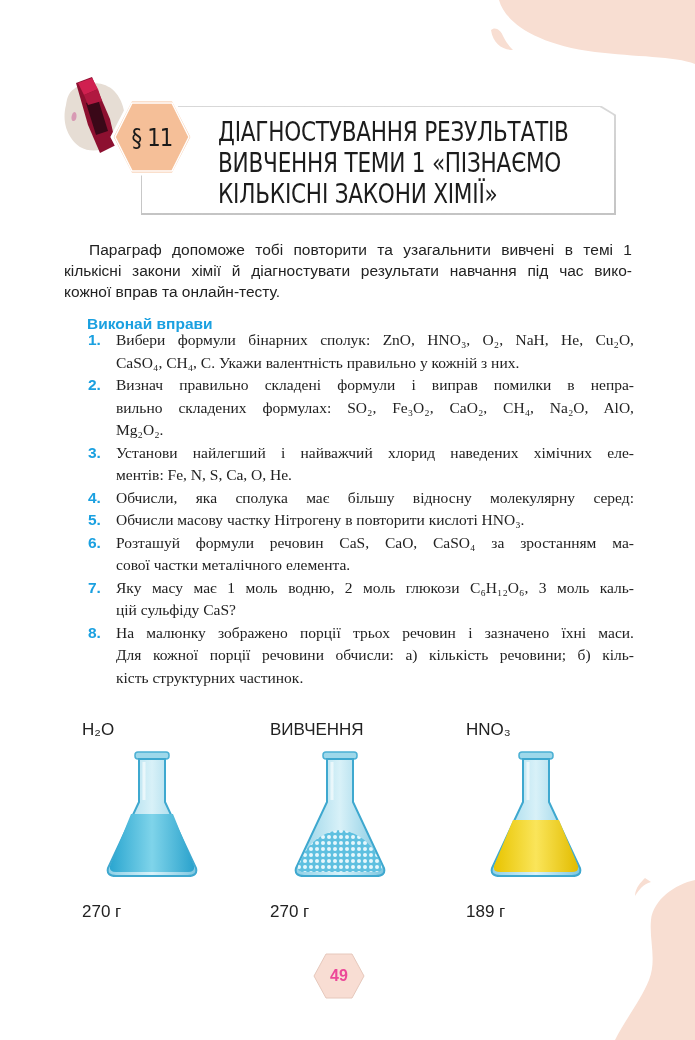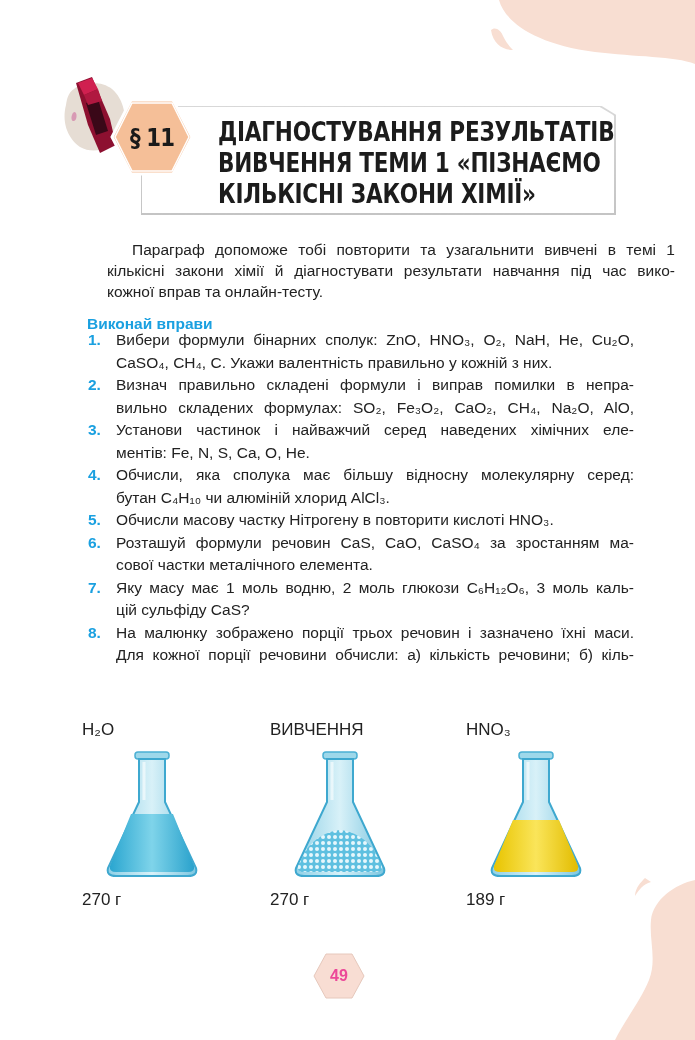--- a/index.html
+++ b/index.html
@@ -4,21 +4,21 @@
 <style>
   * { box-sizing: border-box; margin: 0; padding: 0; }
   html, body { width: 695px; height: 1040px; background: #ffffff; overflow: hidden; }
   body { position: relative; font-family: "Liberation Sans", sans-serif; color: #1a1a1a; }
 
   .blob { position: absolute; }
   .blob-top { right: 0; top: 0; width: 210px; height: 70px; }
   .blob-bottom { right: 0; bottom: 0; width: 80px; height: 170px; }
 
   
-  .header { position: absolute; left: 0; top: 0; width: 598px; height: 230px; font-weight: bold; }
+  .header { position: absolute; left: 0; top: 0; width: 598px; height: 230px; }
   .mineral { position: absolute; left: 58px; top: 75px; width: 70px; height: 80px; }
   .title-box {
     position: absolute; left: 142px; top: 107px; width: 472px; height: 106px;
     background: #ffffff;
     box-shadow: 1px 2px 3px rgba(0,0,0,0.35);
     clip-path: polygon(0 0, 97% 0, 100% 8%, 100% 100%, 0 100%);
   }
   .title-box-shadow {
     position: absolute; left: 141px; top: 106px; width: 475px; height: 109px;
     background: linear-gradient(#d8d8d8, #c4c4c4);
@@ -38,41 +38,40 @@
     transform: scaleX(0.80); transform-origin: left top;
     white-space: nowrap;
   }
   .title-text div { white-space: nowrap; }
 
   
   .intro {
     position: absolute; left: 64px; top: 239px; width: 568px;
     font-size: 15.5px; line-height: 21px; color: #222;
     text-align: justify;
-    margin-left: 43px;
   }
   .intro .indent { display: inline-block; width: 25px; }
 
   .section-heading {
     position: absolute; left: 87px; top: 315px;
     font-size: 15.5px; font-weight: bold; color: #1aa0e0;
   }
 
   
   .exercises { position: absolute; left: 88px; top: 329px; width: 546px; }
   .ex { position: relative; padding-left: 28px; font-size: 15.5px; line-height: 22.5px; color: #222; text-align: justify; }
   .ex-num { position: absolute; left: 0; top: 0; font-weight: bold; color: #1aa0e0; }
-  .ex .line { display: block; white-space: nowrap; text-align: left; }
+  .ex .line { display: block; white-space: nowrap; text-align: left; font-family: Liberation Serif, serif; }
   .ex .line.j { text-align: justify; text-align-last: justify; white-space: normal; }
 
   
   .flask-figure { position: absolute; top: 720px; width: 140px; }
   .flask-formula { font-size: 17px; color: #222; height: 26px; }
   .flask-svg { display: block; margin: 4px auto 0; width: 100px; height: 132px; }
-  .flask-mass { font-size: 17px; color: #222; margin-top: 8px; }
+  .flask-mass { font-size: 17px; color: #222; margin-top: 20px; }
 
   
   .page-hex { position: absolute; left: 312px; top: 952px; width: 54px; height: 48px; }
   .page-num {
     position: absolute; left: 312px; top: 952px; width: 54px; height: 48px;
     display: flex; align-items: center; justify-content: center;
     font-size: 16px; font-weight: bold; color: #ec4899;
   }
 </style>
 </head>
@@ -121,49 +120,50 @@
 <div class="exercises">
   <div class="ex">
     <span class="ex-num">1.</span>
     <span class="line j">Вибери формули бінарних сполук: ZnO, HNO₃, O₂, NaH, He, Cu₂O,</span>
     <span class="line">CaSO₄, CH₄, C. Укажи валентність правильно у кожній з них.</span>
   </div>
   <div class="ex">
     <span class="ex-num">2.</span>
     <span class="line j">Визнач правильно складені формули і виправ помилки в непра-</span>
     <span class="line j">вильно складених формулах: SO₂, Fe₃O₂, CaO₂, CH₄, Na₂O, AlO,</span>
+    <span class="line">Mg₂O₂.</span>
   </div>
   <div class="ex">
     <span class="ex-num">3.</span>
-    <span class="line j">Установи частинок і найважчий серед наведених хімічних еле-</span>
+    <span class="line j">Установи найлегший і найважчий хлорид наведених хімічних еле-</span>
     <span class="line">ментів: Fe, N, S, Ca, O, He.</span>
   </div>
   <div class="ex">
     <span class="ex-num">4.</span>
     <span class="line j">Обчисли, яка сполука має більшу відносну молекулярну серед:</span>
-    <span class="line">бутан C₄H₁₀ чи алюміній хлорид AlCl₃.</span>
   </div>
   <div class="ex">
     <span class="ex-num">5.</span>
     <span class="line">Обчисли масову частку Нітрогену в повторити кислоті HNO₃.</span>
   </div>
   <div class="ex">
     <span class="ex-num">6.</span>
     <span class="line j">Розташуй формули речовин CaS, CaO, CaSO₄ за зростанням ма-</span>
     <span class="line">сової частки металічного елемента.</span>
   </div>
   <div class="ex">
     <span class="ex-num">7.</span>
     <span class="line j">Яку масу має 1 моль водню, 2 моль глюкози C₆H₁₂O₆, 3 моль каль-</span>
     <span class="line">цій сульфіду CaS?</span>
   </div>
   <div class="ex">
     <span class="ex-num">8.</span>
     <span class="line j">На малюнку зображено порції трьох речовин і зазначено їхні маси.</span>
     <span class="line j">Для кожної порції речовини обчисли: а) кількість речовини; б) кіль-</span>
+    <span class="line">кість структурних частинок.</span>
   </div>
 </div>
 
 <div class="flask-figure" style="left:82px;">
   <div class="flask-formula">H₂O</div>
   <svg class="flask-svg" viewBox="0 0 100 132">
     <defs>
       <linearGradient id="glass" x1="0" x2="1">
           <stop offset="0" stop-color="#8fd0e6"></stop>
           <stop offset="0.5" stop-color="#d8f1f8"></stop>

